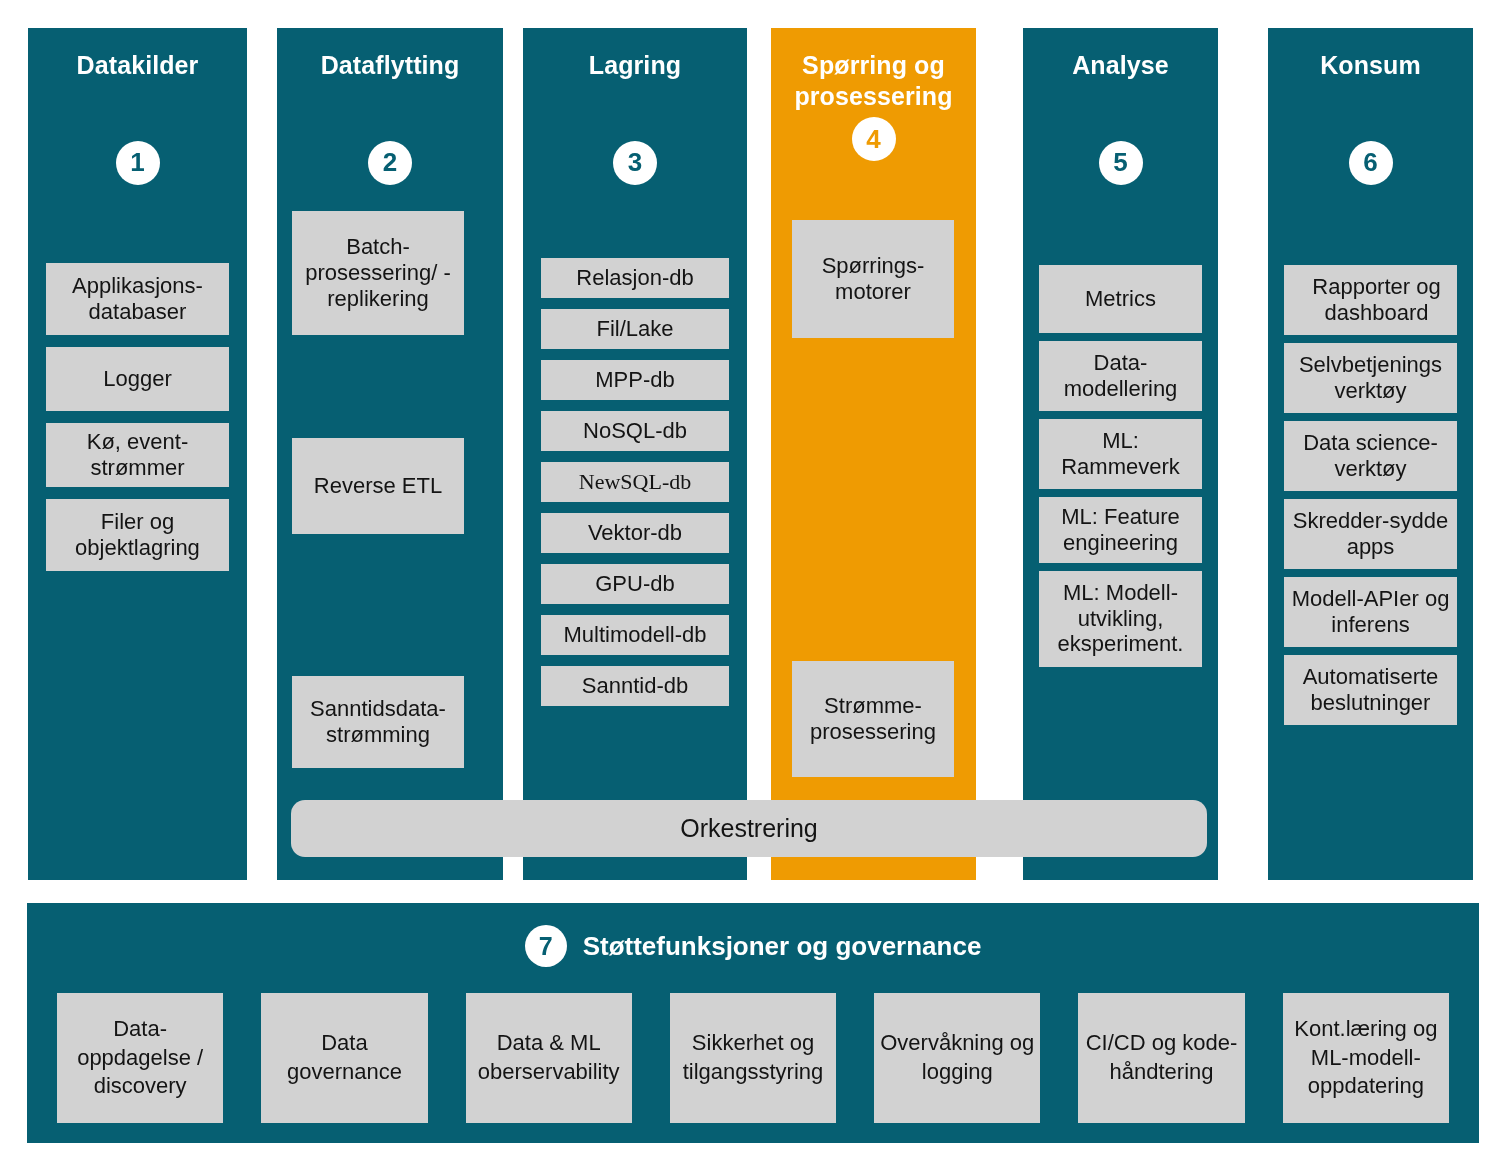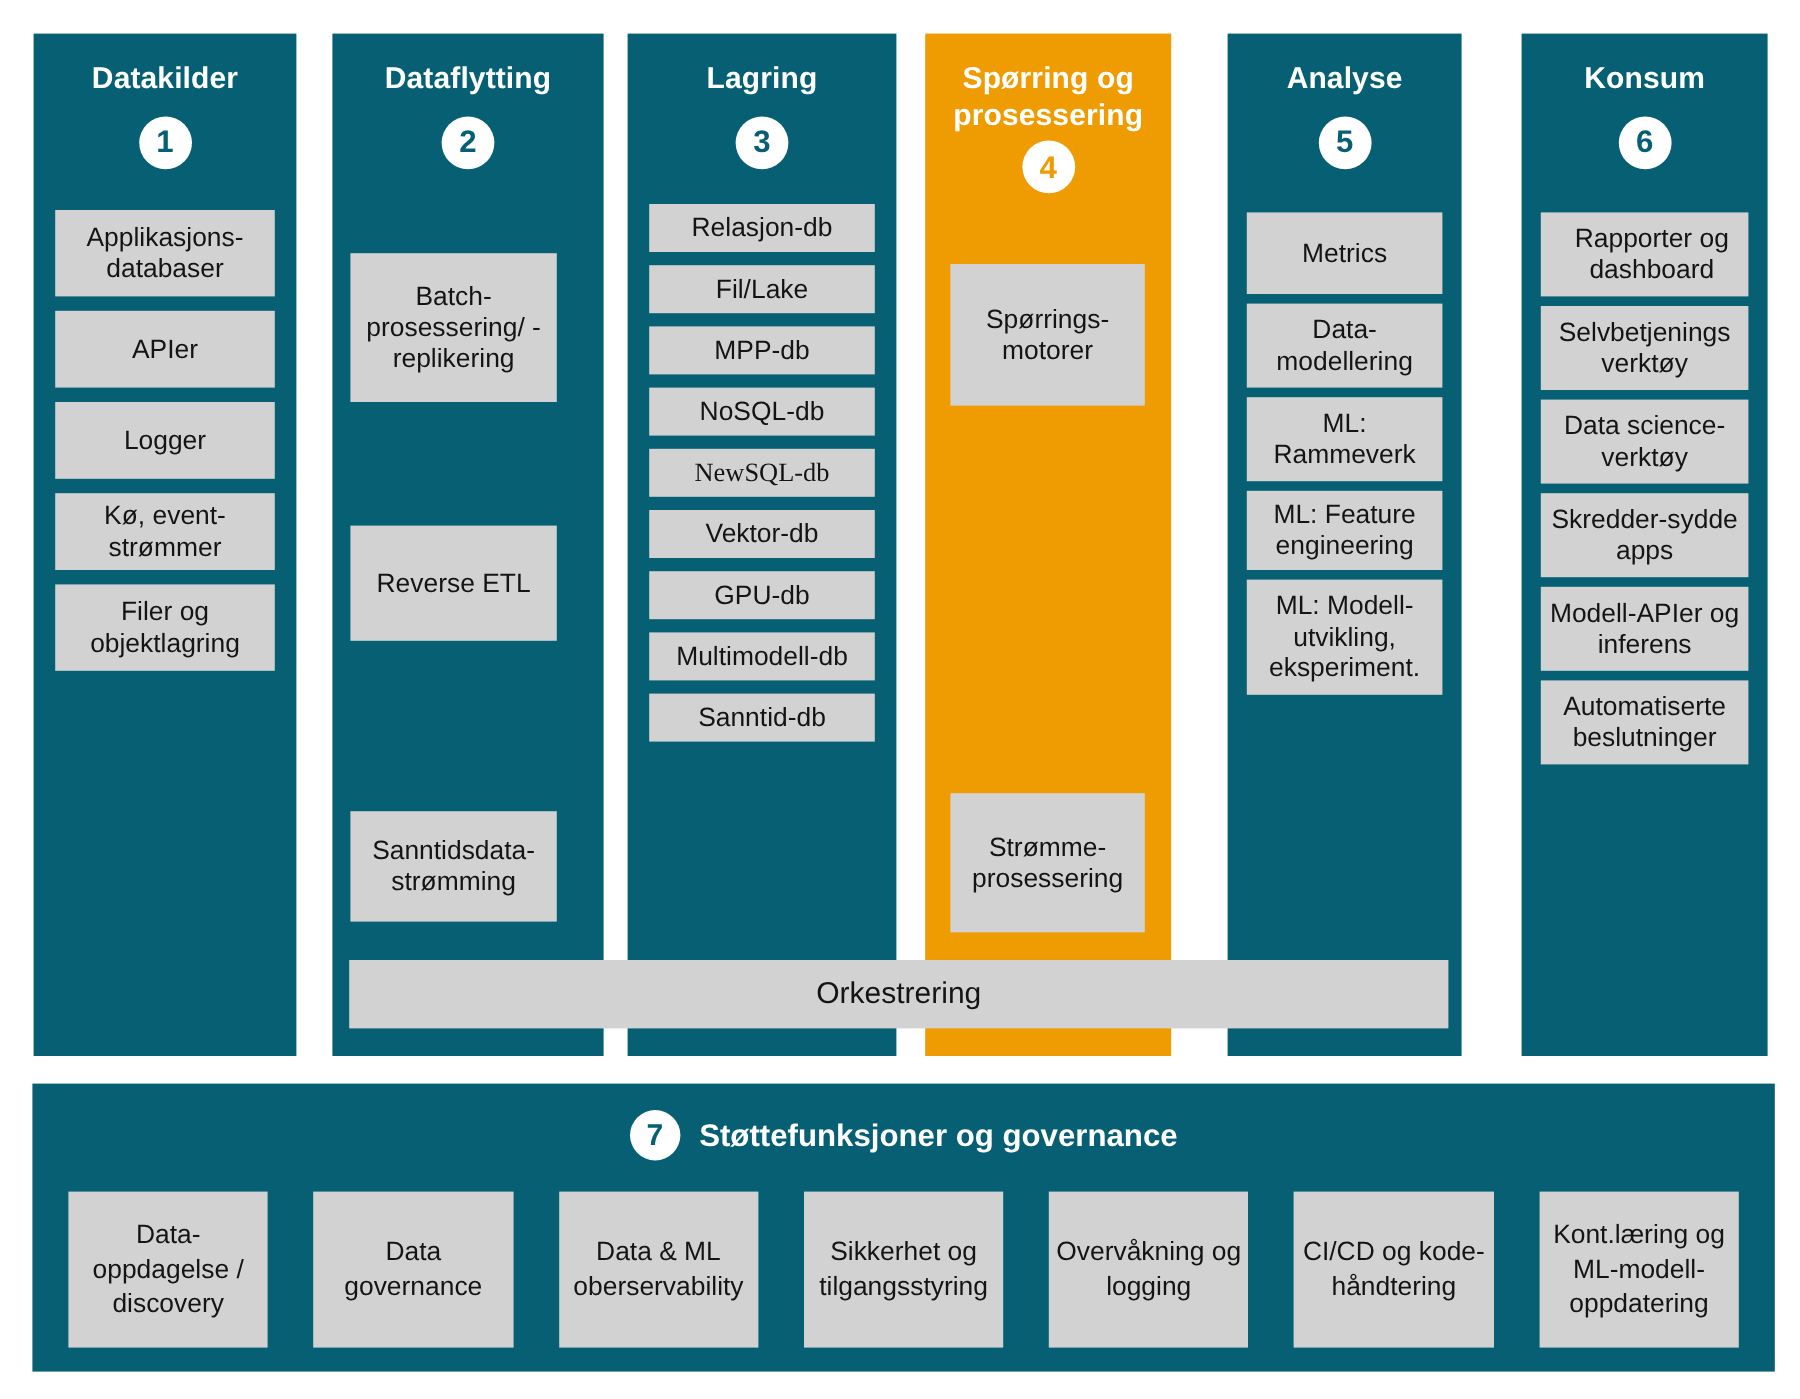--- a/index.html
+++ b/index.html
@@ -17,21 +17,21 @@
   }
 
   
   .col {
     position: absolute;
     display: flex;
     flex-direction: column;
     align-items: center;
     padding-top: 22px;
   }
-  .col.teal   { background: #065f72; }
+  .col.teal   { background: #065f72; gap: 44px; }
   .col.orange { background: #ef9b02; }
 
   .col-title {
     color: #ffffff;
     font-weight: bold;
     font-size: 25px;
     line-height: 1.22;
     text-align: center;
     letter-spacing: 0.1px;
     width: 94%;
@@ -80,20 +80,21 @@
     top: 800px;
     width: 916px;
     height: 57px;
     background: #d2d2d2;
     color: #141414;
     display: flex;
     align-items: center;
     justify-content: center;
     font-size: 25px;
     z-index: 5;
+    border-radius: 14px;
   }
 
   
   #governance {
     position: absolute;
     left: 27px;
     top: 903px;
     width: 1452px;
     height: 240px;
     background: #065f72;
@@ -138,21 +139,20 @@
 </head>
 <body>
 
 <div id="stage">
 
   <div class="col teal" style="left:28px; top:28px; width:219px; height:852px;">
     <div class="col-title">Datakilder</div>
     <div class="badge teal-num">1</div>
     <div class="items" style="margin-top:34px; gap:12px;">
       <div class="chip" style="height:72px;">Applikasjons-databaser</div>
-      <div class="chip" style="height:64px;">APIer</div>
       <div class="chip" style="height:64px;">Logger</div>
       <div class="chip" style="height:64px;">Kø, event-strømmer</div>
       <div class="chip" style="height:72px;">Filer og objektlagring</div>
     </div>
   </div>
 
   <div class="col teal" style="left:277px; top:28px; width:226px; height:852px;">
     <div class="col-title">Dataflytting</div>
     <div class="badge teal-num">2</div>
   </div>

